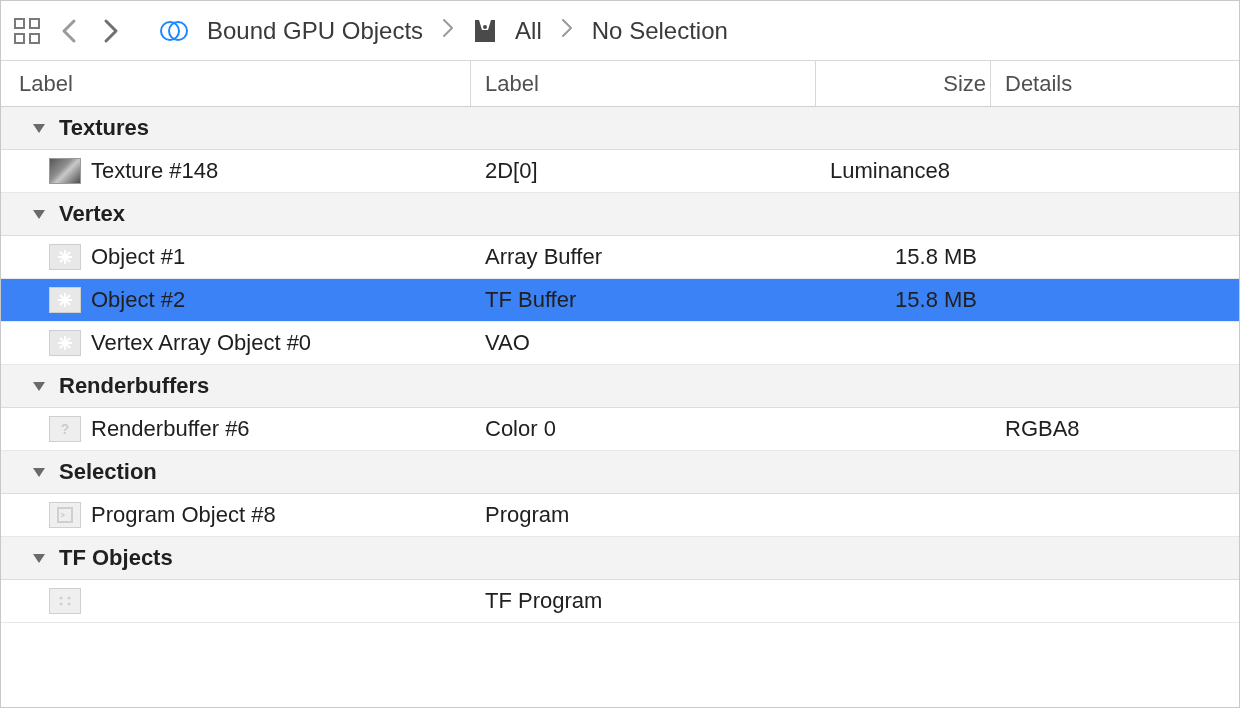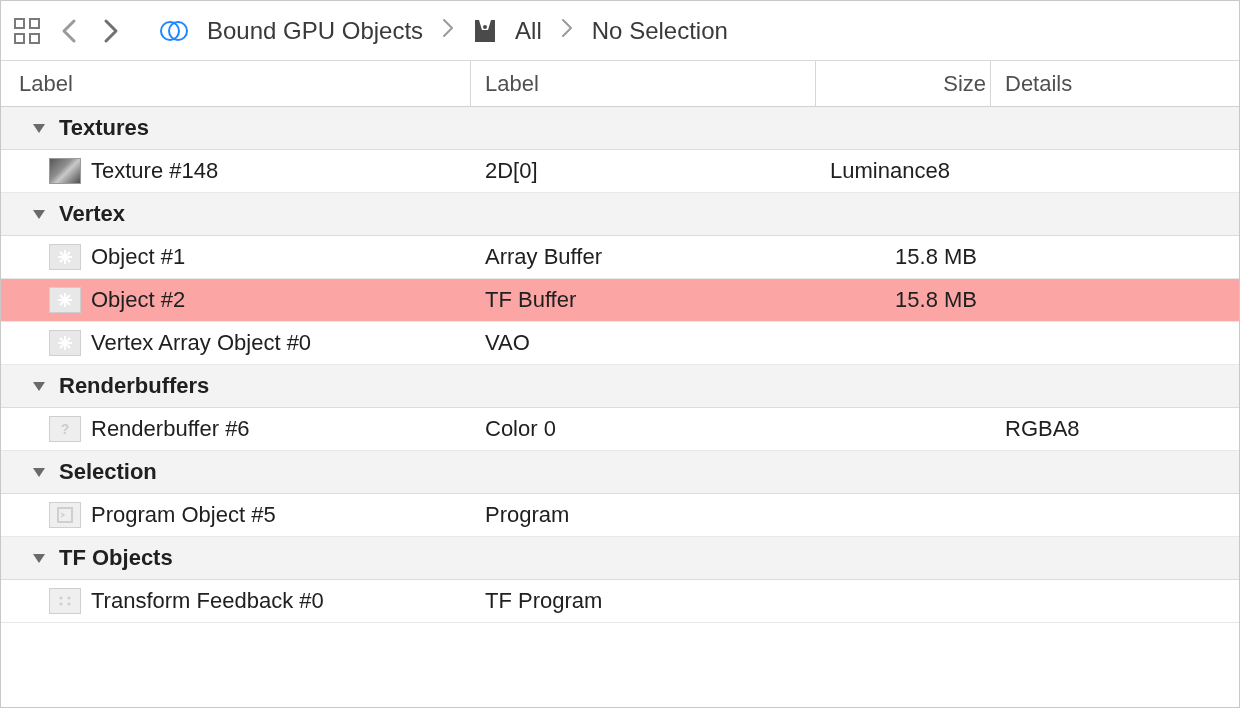--- a/index.html
+++ b/index.html
@@ -60,21 +60,21 @@
     align-items: center;
     font-size: 22px;
     border-bottom: 1px solid #e8e8e8;
     background: #ffffff;
   }
   .row.group {
     background: #f3f3f3;
     font-weight: 600;
     border-bottom: 1px solid #dcdcdc;
   }
-  .row.data.alt { background:#fca5a5; }
+  .row.data.alt { background:#3b82f6; }
 
   .disclosure {
     display:inline-flex;
     width:20px; height:20px;
     align-items:center; justify-content:center;
     margin-right:10px;
     color:#6a6a6a;
   }
 
   .indent1 { display:inline-block; width:46px; }
@@ -302,21 +302,21 @@
   </div>
   <div class="row data">
     <div class="cell-label">
       <span class="indent1"></span>
       <span class="row-icon doc">
         <svg width="20" height="20" viewBox="0 0 20 20">
             <rect x="3" y="3" width="14" height="14" fill="none" stroke="#cfcfcf" stroke-width="2"></rect>
             <polyline points="6,8 9,10 6,12" fill="none" stroke="#cfcfcf" stroke-width="1.5"></polyline>
           </svg>
       </span>
-      <span>Program Object #5</span>
+      <span>Program Object #8</span>
     </div>
     <div class="cell-type">Program</div>
     <div class="cell-size"></div>
     <div class="cell-details"></div>
   </div>
 
   <div class="row group">
     <div class="cell-label">
       <span class="disclosure">
         <svg width="16" height="16" viewBox="0 0 16 16">
@@ -333,20 +333,19 @@
     <div class="cell-label">
       <span class="indent1"></span>
       <span class="row-icon dots">
         <svg width="20" height="20" viewBox="0 0 20 20" fill="#cfcfcf">
             <circle cx="6" cy="7" r="1.5"></circle>
             <circle cx="14" cy="7" r="1.5"></circle>
             <circle cx="6" cy="13" r="1.5"></circle>
             <circle cx="14" cy="13" r="1.5"></circle>
           </svg>
       </span>
-      <span>Transform Feedback #0</span>
     </div>
     <div class="cell-type">TF Program</div>
     <div class="cell-size"></div>
     <div class="cell-details"></div>
   </div>
 
 </div>
 
 </body></html>

